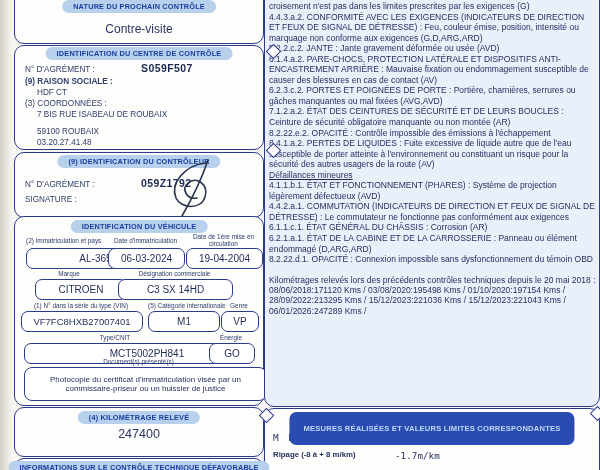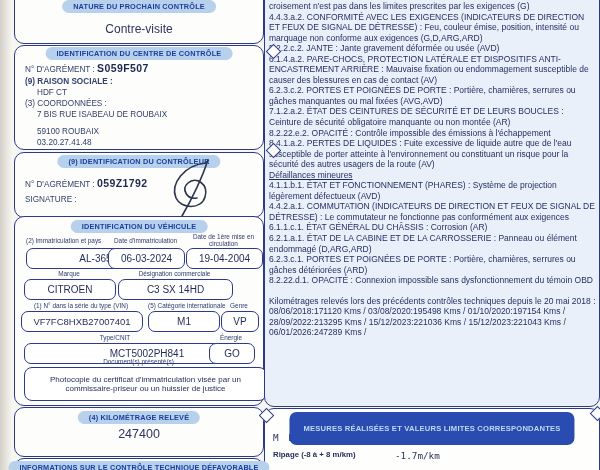--- a/index.html
+++ b/index.html
@@ -13,21 +13,21 @@
   .phead{position:absolute;left:50%;transform:translateX(-50%);background:#b7d0ec;color:#1b3e9e;
          font-weight:bold;font-size:7.3px;line-height:9px;padding:2px 11px;border-radius:7px;
          white-space:nowrap;letter-spacing:.2px;z-index:2;}
   .phead.dark{background:#2a4cb0;color:#bdd8f4;padding:12px 14px;font-size:7.6px;}
 
   
   #box-next{left:14px;top:-10px;width:248px;height:52px;}
   .center-val{position:absolute;left:0;right:0;text-align:center;font-size:12px;color:#2a3560;}
   #box-centre{left:14px;top:45px;width:248px;height:103px;}
   .fline{position:absolute;left:10px;font-size:8.2px;color:#33406c;white-space:nowrap;}
-  .fline .bigval{font-weight:bold;font-size:10.5px;color:#1d2850;letter-spacing:.4px;}
+  .fline .bigval{font-weight:bold;font-size:10.5px;color:#1d2850;letter-spacing:.4px;margin-left:44px;}
   .indent{left:22px;}
   #box-controleur{left:14px;top:152px;width:248px;height:64px;}
   #signature-svg{position:absolute;left:168px;top:157px;z-index:3;}
   #box-vehicule{left:14px;top:216px;width:248px;height:188px;}
   .vlabel{position:absolute;font-size:6.4px;color:#2e3c6e;text-align:center;white-space:nowrap;}
   .vfield{position:absolute;height:19px;border:1.3px solid #2c3a8a;border-radius:7px;background:#fff;
           display:flex;align-items:center;justify-content:center;font-size:10px;color:#1f2a55;
           white-space:nowrap;}
   .vfield.small{font-size:9.5px;}
   .vfield.multi{height:32px;font-size:8px;line-height:9.5px;text-align:center;padding:0 6px;
@@ -98,21 +98,21 @@
 
     <div class="vlabel" style="left:11px;width:75px;top:20px;">(2) Immatriculation et pays</div>
     <div class="vlabel" style="left:93px;width:75px;top:20px;">Date d'immatriculation</div>
     <div class="vlabel" style="left:171px;width:75px;top:17px;line-height:6.8px;white-space:normal;">Date de 1ère mise en circulation</div>
     <div class="vfield" style="left:11px;width:75px;top:31px;padding-left:47px;">AL-365-AP (F)</div>
     <div class="vfield" style="left:93px;width:75px;top:31px;">06-03-2024</div>
     <div class="vfield" style="left:171px;width:75px;top:31px;">19-04-2004</div>
 
     <div class="vlabel" style="left:9px;width:90px;top:53px;">Marque</div>
     <div class="vlabel" style="left:103px;width:113px;top:53px;">Désignation commerciale</div>
-    <div class="vfield" style="left:9px;width:90px;top:62px;">CITROEN</div>
+    <div class="vfield" style="left:20px;width:90px;top:62px;">CITROEN</div>
     <div class="vfield" style="left:103px;width:113px;top:62px;">C3 SX 14HD</div>
 
     <div class="vlabel" style="left:6px;width:120px;top:85px;">(1) N° dans la série du type (VIN)</div>
     <div class="vlabel" style="left:133px;width:70px;top:85px;">(5) Catégorie internationale</div>
     <div class="vlabel" style="left:206px;width:36px;top:85px;">Genre</div>
     <div class="vfield small" style="left:6px;width:120px;top:94px;">VF7FC8HXB27007401</div>
     <div class="vfield" style="left:133px;width:70px;top:94px;">M1</div>
     <div class="vfield" style="left:206px;width:36px;top:94px;">VP</div>
 
     <div class="vlabel" style="left:9px;width:182px;top:117px;">Type/CNIT</div>
@@ -141,21 +141,20 @@
         <div class="dline">6.1.4.a.2. PARE-CHOCS, PROTECTION LATÉRALE ET DISPOSITIFS ANTI-ENCASTREMENT ARRIÈRE : Mauvaise fixation ou endommagement susceptible de causer des blessures en cas de contact (AV)</div>
         <div class="dline">6.2.3.c.2. PORTES ET POIGNÉES DE PORTE : Portière, charnières, serrures ou gâches manquantes ou mal fixées (AVG,AVD)</div>
         <div class="dline">7.1.2.a.2. ÉTAT DES CEINTURES DE SÉCURITÉ ET DE LEURS BOUCLES : Ceinture de sécurité obligatoire manquante ou non montée (AR)</div>
         <div class="dline">8.2.22.e.2. OPACITÉ : Contrôle impossible des émissions à l'échappement</div>
         <div class="dline">8.4.1.a.2. PERTES DE LIQUIDES : Fuite excessive de liquide autre que de l'eau susceptible de porter atteinte à l'environnement ou constituant un risque pour la sécurité des autres usagers de la route (AV)</div>
         <div class="dline minor-head">Défaillances mineures</div>
         <div class="dline">4.1.1.b.1. ÉTAT ET FONCTIONNEMENT (PHARES) : Système de projection légèrement défectueux (AVD)</div>
         <div class="dline">4.4.2.a.1. COMMUTATION (INDICATEURS DE DIRECTION ET FEUX DE SIGNAL DE DÉTRESSE) : Le commutateur ne fonctionne pas conformément aux exigences</div>
         <div class="dline">6.1.1.c.1. ÉTAT GÉNÉRAL DU CHÂSSIS : Corrosion (AR)</div>
         <div class="dline">6.2.1.a.1. ÉTAT DE LA CABINE ET DE LA CARROSSERIE : Panneau ou élément endommagé (D,ARG,ARD)</div>
-        <div class="dline">6.2.3.c.1. PORTES ET POIGNÉES DE PORTE : Portière, charnières, serrures ou gâches détériorées (ARD)</div>
         <div class="dline">8.2.22.d.1. OPACITÉ : Connexion impossible sans dysfonctionnement du témoin OBD</div>
         <div class="dgap"></div>
         <div class="dline kms">Kilométrages relevés lors des précédents contrôles techniques depuis le 20 mai 2018 : 08/06/2018:171120 Kms / 03/08/2020:195498 Kms / 01/10/2020:197154 Kms / 28/09/2022:213295 Kms / 15/12/2023:221036 Kms / 15/12/2023:221043 Kms / 06/01/2026:247289 Kms /</div>
       </div>
   </div>
 
   <div class="panel" id="box-measures">
     <div class="phead dark" style="top:3px;">MESURES RÉALISÉES ET VALEURS LIMITES CORRESPONDANTES</div>
     <div class="m-row" style="top:23px;">
       <span class="m-title">M E S U R E S</span>

